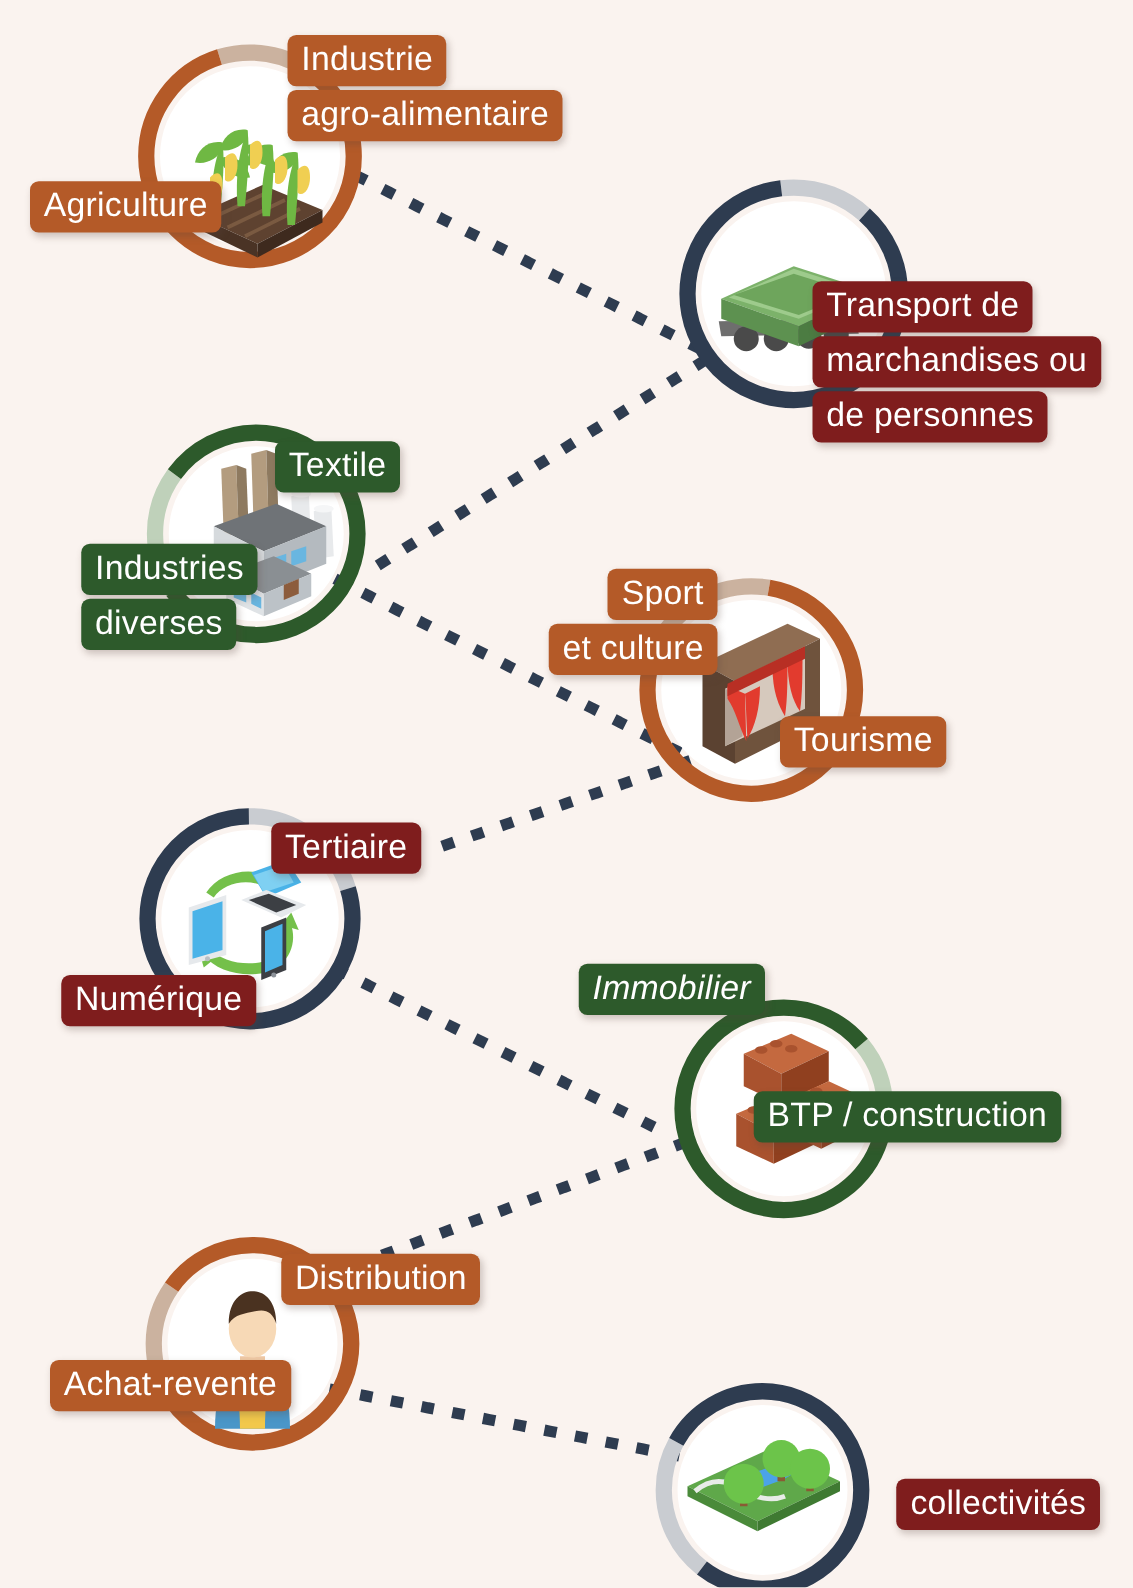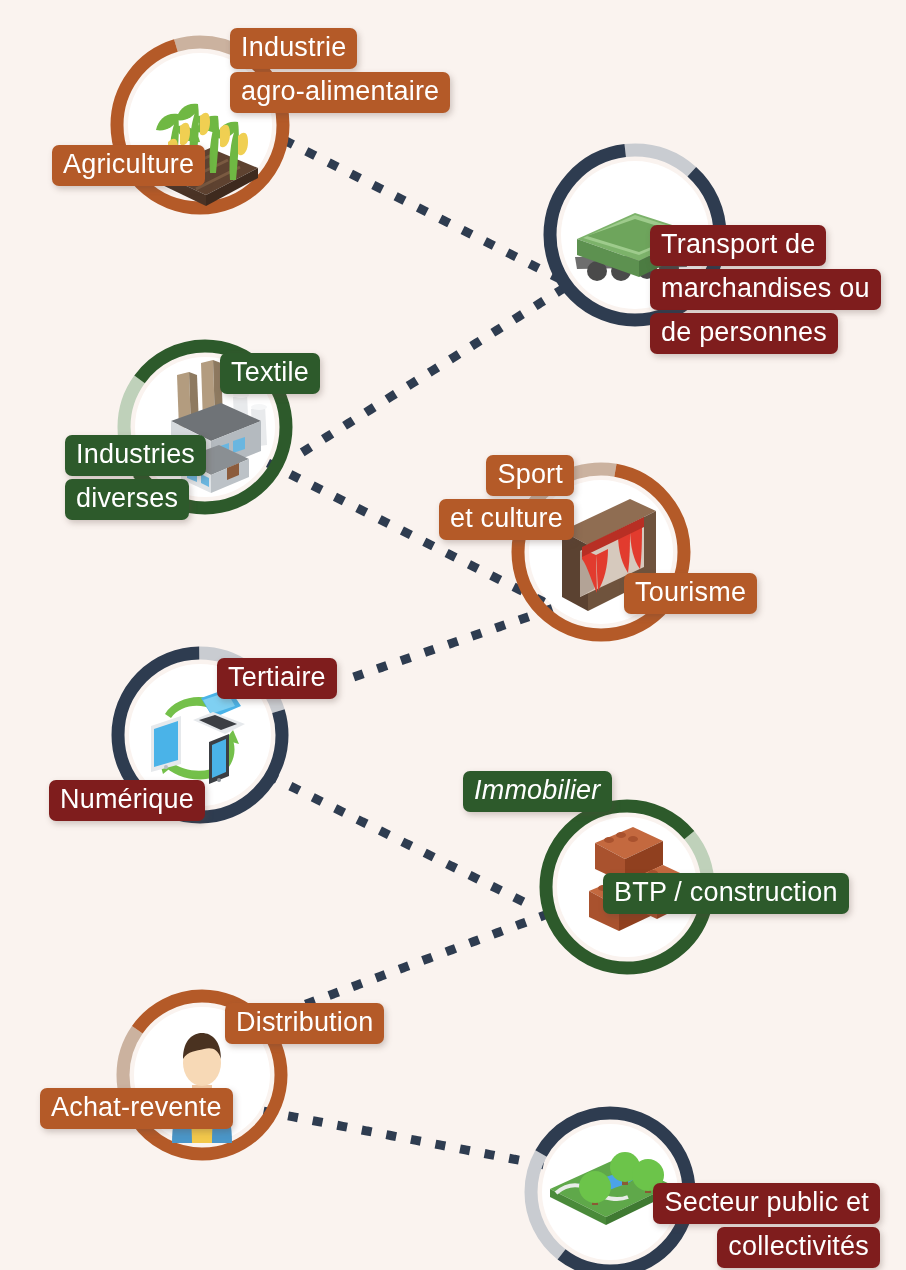--- a/index.html
+++ b/index.html
@@ -113,21 +113,21 @@
           <path d="M110 98 C116 92 120 94 120 104 C120 114 114 120 110 116 Z"></path>
           <path d="M58 112 C64 106 68 108 68 118 C68 128 62 134 58 130 Z"></path>
           <path d="M128 106 C134 100 138 102 138 112 C138 122 132 128 128 124 Z"></path>
         </g>
       </g>
     </svg>
     <div class="label-stack align-left" style="left:120px; top:-2px;">
       <div class="label c-orange">Industrie</div>
       <div class="label c-orange">agro-alimentaire</div>
     </div>
-    <div class="label c-orange" style="left:-86px; top:115px;margin-left:28px;">Agriculture</div>
+    <div class="label c-orange" style="left:-86px; top:115px;">Agriculture</div>
   </div>
 
   <div class="node" style="left:535px; top:135px; width:200px; height:200px;">
     <svg class="ring-wrap" width="200" height="200" viewBox="0 0 200 200">
       <circle cx="100" cy="100" r="74" fill="#ffffff"></circle>
       <circle cx="100" cy="100" r="85" fill="none" stroke="#c9ccd1" stroke-width="13" stroke-dasharray="72 462" stroke-dashoffset="-390"></circle>
       <circle cx="100" cy="100" r="85" fill="none" stroke="#2e3c50" stroke-width="13" stroke-dasharray="462 72" stroke-dashoffset="-462"></circle>
     </svg>
     <svg class="icon-art" viewBox="0 0 200 200">
       <g>
@@ -336,18 +336,17 @@
           <rect x="72" y="86" width="6" height="14" fill="#8a5a34"></rect>
           <circle cx="75" cy="82" r="16" fill="#6cc44a"></circle>
           <rect x="102" y="66" width="6" height="14" fill="#8a5a34"></rect>
           <circle cx="105" cy="62" r="15" fill="#6cc44a"></circle>
           <rect x="125" y="74" width="6" height="14" fill="#8a5a34"></rect>
           <circle cx="128" cy="70" r="16" fill="#6cc44a"></circle>
         </g>
       </g>
     </svg>
     <div class="label-stack align-right" style="left:20px; top:78px; width:340px;">
-      <div class="label c-navy">Secteur public et</div>
       <div class="label c-navy">collectivités</div>
     </div>
   </div>
 
 </div>
 
 </body></html>

